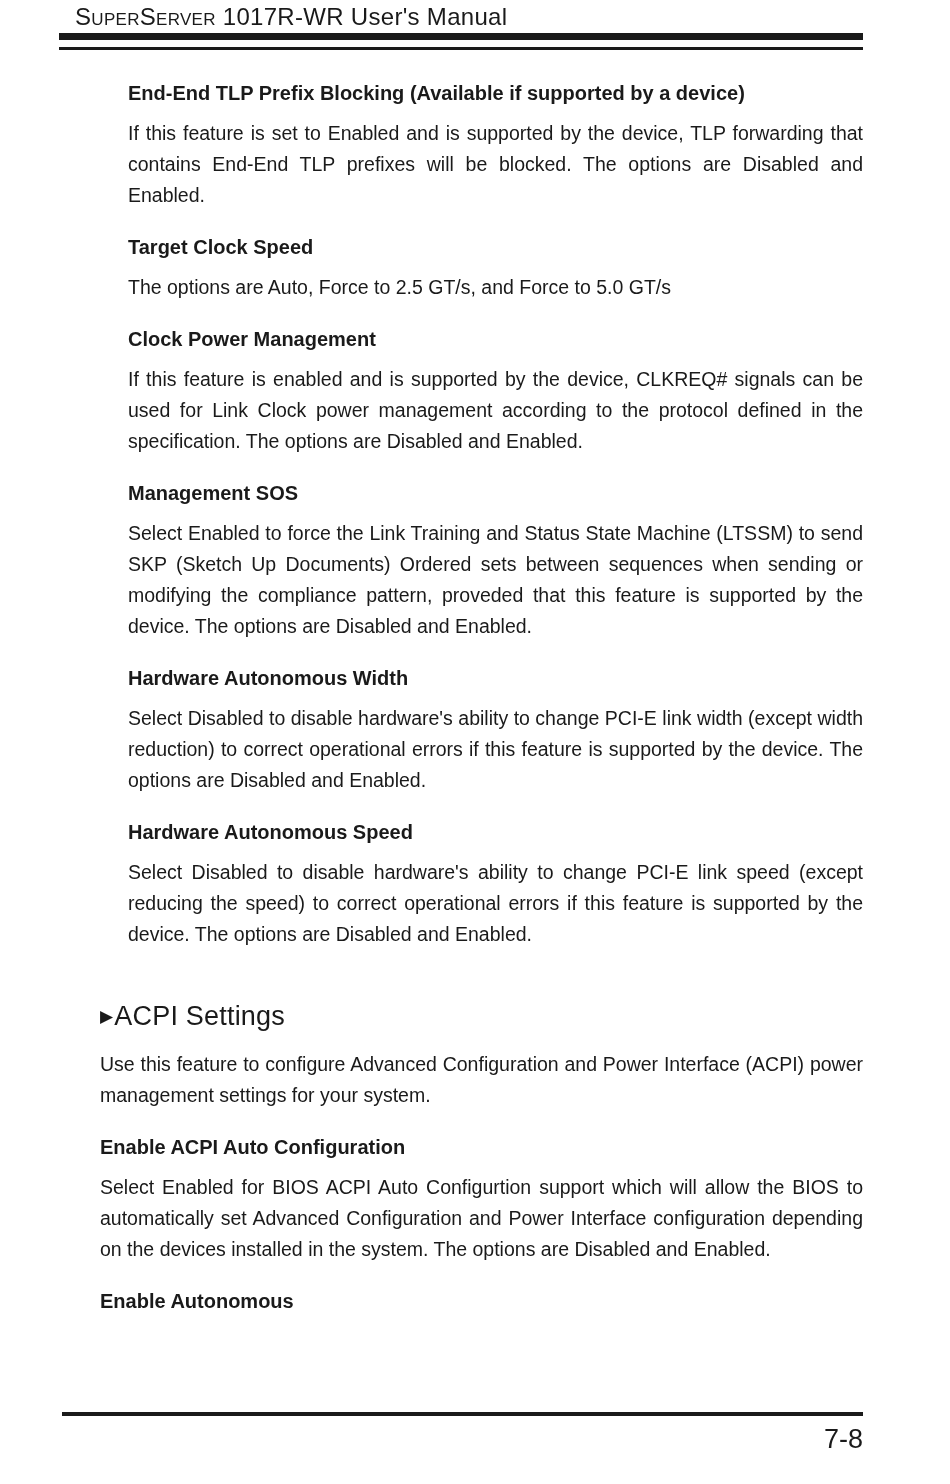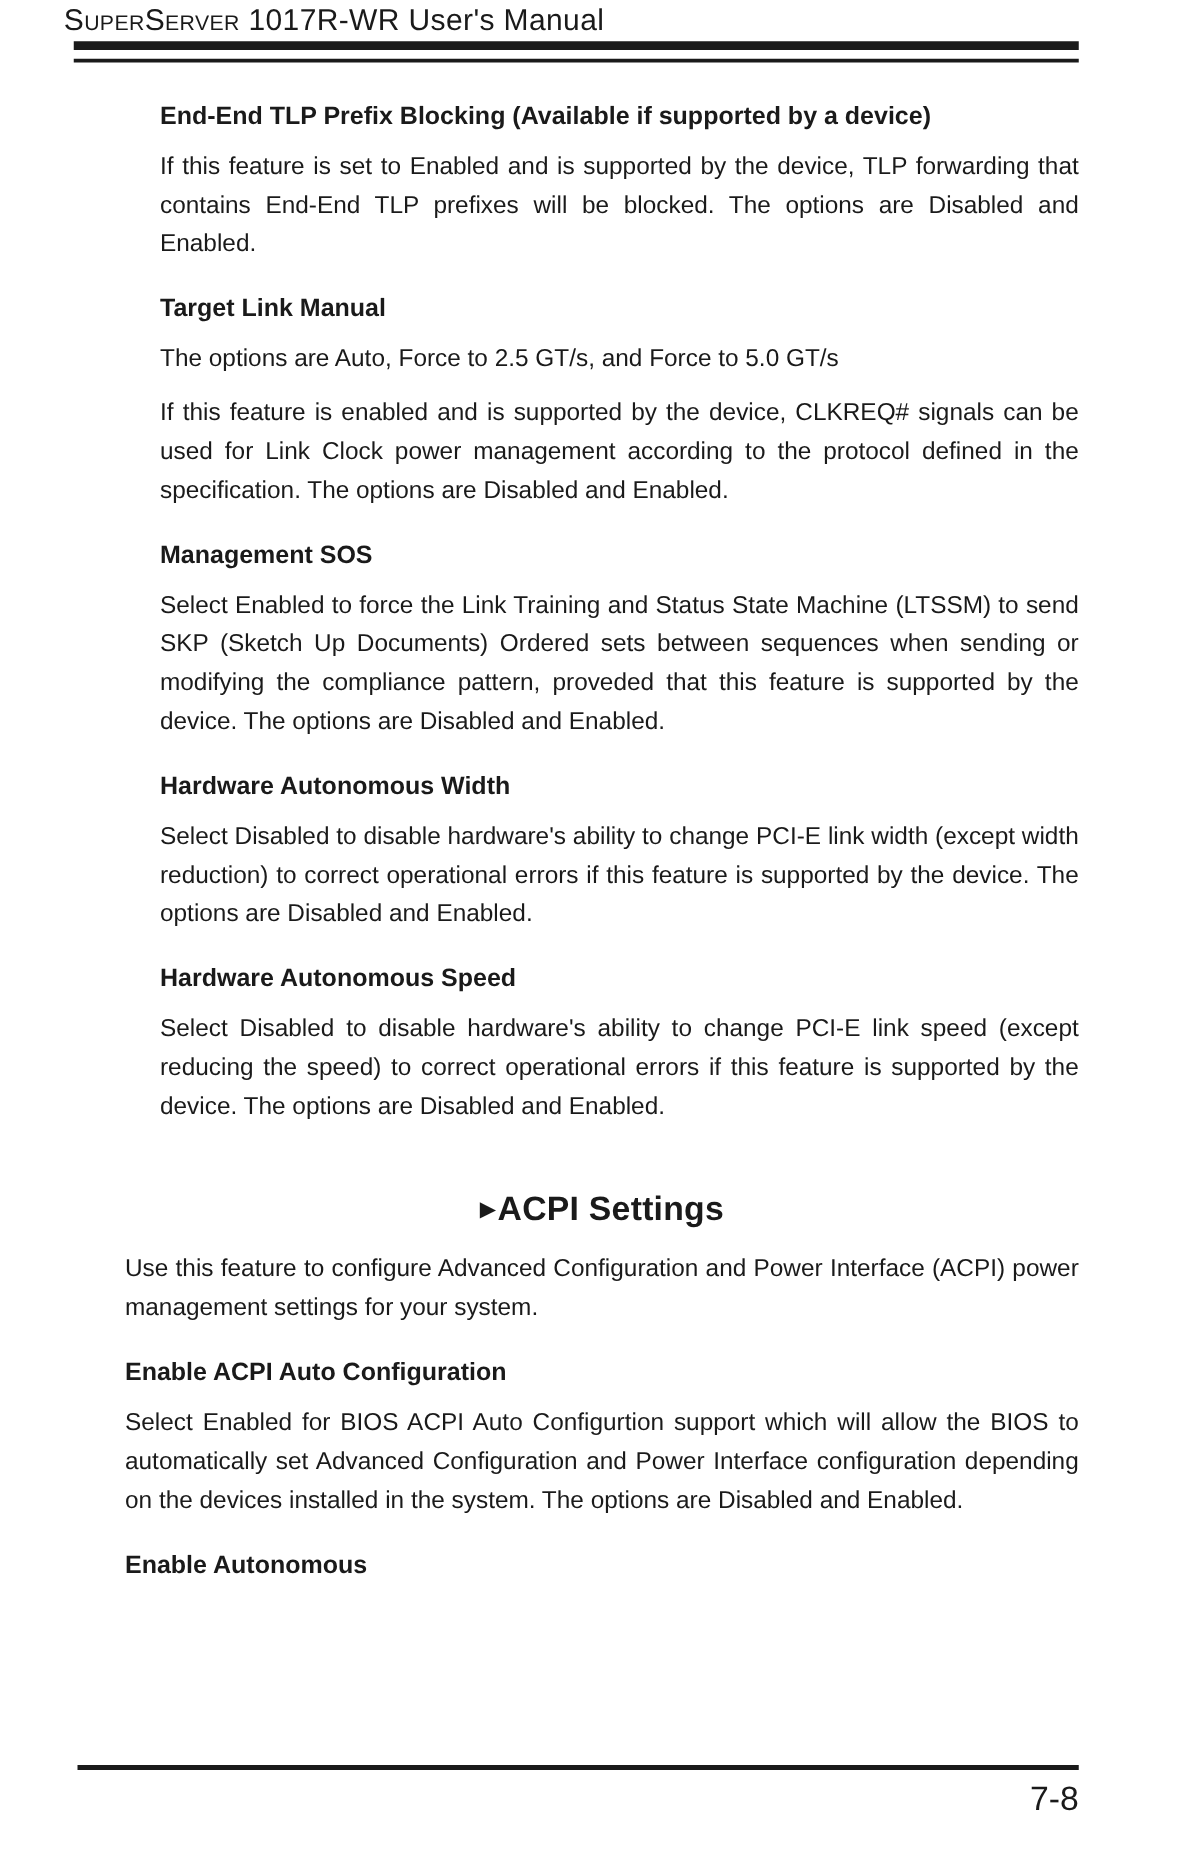--- a/index.html
+++ b/index.html
@@ -3,39 +3,39 @@
 <meta charset="utf-8">
 <style>
   html,body{margin:0;padding:0;}
   body{
     width:950px;height:1484px;position:relative;background:#ffffff;
     font-family:"Liberation Sans","DejaVu Sans",sans-serif;color:#1a1a1a;
     overflow:hidden;
   }
   
   .header-title{
-    position:absolute;top:3px;left:51px;
+    position:absolute;top:3px;left:75px;
     font-size:24px;letter-spacing:0.3px;white-space:nowrap;
   }
   .brand{font-variant:small-caps;}
   .rule{position:absolute;left:59px;width:804px;background:#1a1a1a;}
   .rule.thick{top:33px;height:7px;}
   .rule.thin{top:47px;height:3px;}
   
   #content{position:absolute;top:68px;left:0;width:841px;}
   .section.deep{margin-left:128px;width:735px;}
   .section.shallow{margin-left:100px;width:763px;}
   h3.sec-title{
     font-size:20px;line-height:26px;font-weight:bold;
     margin:23px 0 0 0;
   }
   .section.first h3.sec-title{margin-top:12px;}
   h2.main-title{
-    font-size:27px;line-height:34px;font-weight:bold;
-    margin:49px 0 0 0;letter-spacing:0.2px;text-align:center;
+    font-size:27px;line-height:34px;font-weight:normal;
+    margin:49px 0 0 0;letter-spacing:0.2px;
   }
   .marker{
     display:inline-block;font-size:17px;line-height:34px;
     transform:translateY(-3px);margin-right:1px;
   }
   p.body{
     font-size:19.5px;line-height:31px;text-align:justify;
     margin:12px 0 0 0;
   }
   p.body b{font-weight:normal;}
@@ -54,24 +54,25 @@
   <div class="rule thick"></div>
   <div class="rule thin"></div>
 </header>
 
 <main id="content">
     <div class="section deep first">
       <h3 class="sec-title"><span>End-End TLP Prefix Blocking (Available if supported by a device)</span></h3>
       <p class="body"><span>If this feature is set to Enabled and is supported by the device, TLP forwarding that contains End-End TLP prefixes will be blocked. The options are </span><b>Disabled</b><span> and Enabled.</span></p>
     </div>
     <div class="section deep">
-      <h3 class="sec-title"><span>Target Link Manual</span></h3>
+      <h3 class="sec-title"><span>Target Clock Speed</span></h3>
       <p class="body"><span>The options are </span><b>Auto</b><span>, Force to 2.5 GT/s, and Force to 5.0 GT/s</span></p>
     </div>
     <div class="section deep">
+      <h3 class="sec-title"><span>Clock Power Management</span></h3>
       <p class="body"><span>If this feature is enabled and is supported by the device, CLKREQ# signals can be used for Link Clock power management according to the protocol defined in the specification. The options are </span><b>Disabled</b><span> and Enabled.</span></p>
     </div>
     <div class="section deep">
       <h3 class="sec-title"><span>Management SOS</span></h3>
       <p class="body"><span>Select Enabled to force the Link Training and Status State Machine (LTSSM) to send SKP (Sketch Up Documents) Ordered sets between sequences when sending or modifying the compliance pattern, proveded that this feature is sup­ported by the device. The options are </span><b>Disabled</b><span> and Enabled.</span></p>
     </div>
     <div class="section deep">
       <h3 class="sec-title"><span>Hardware Autonomous Width</span></h3>
       <p class="body"><span>Select Disabled to disable hardware's ability to change PCI-E link width (except width reduction) to correct operational errors if this feature is supported by the device. The options are Disabled and </span><b>Enabled</b><span>.</span></p>
     </div>

